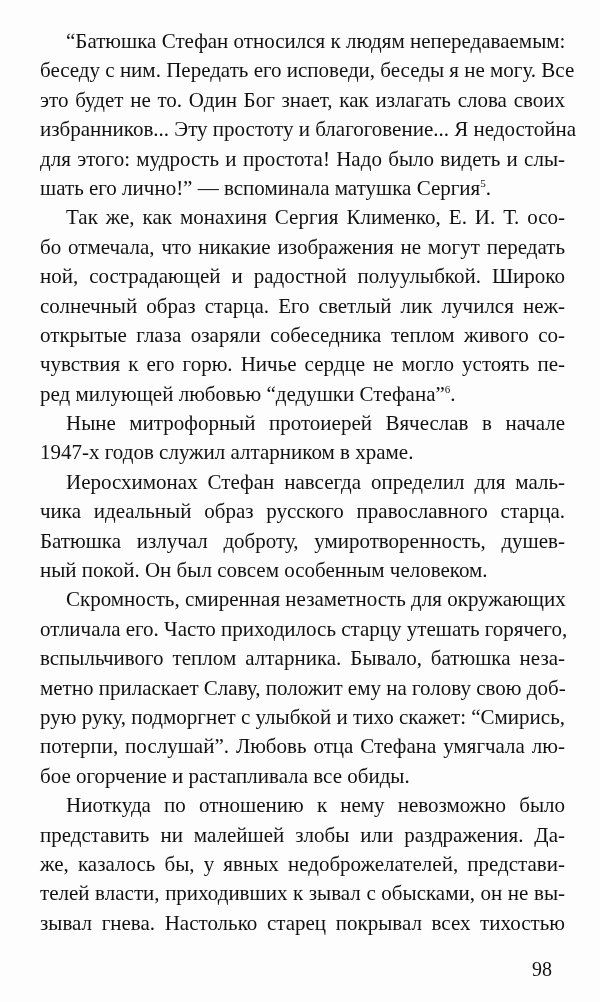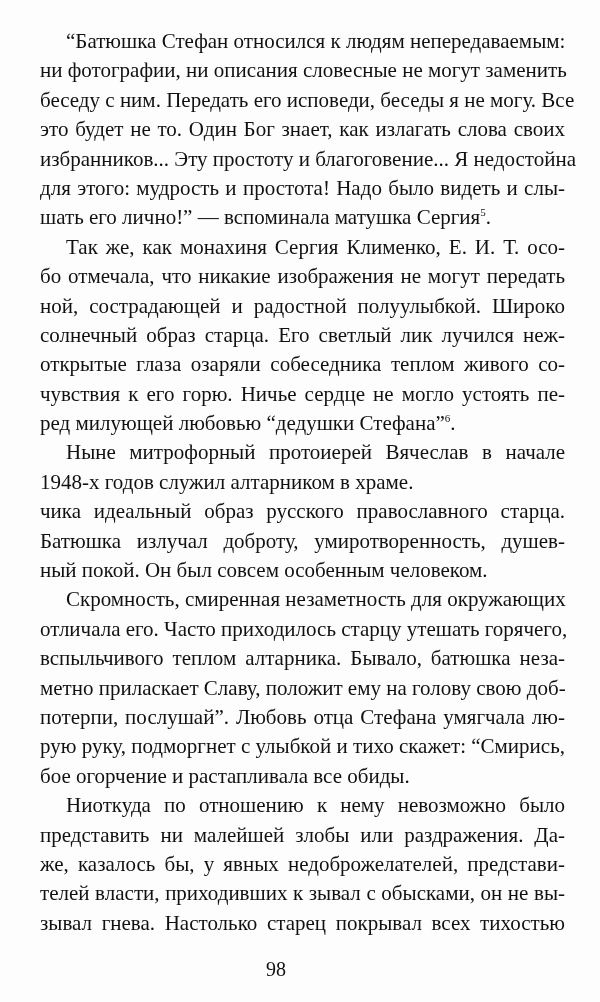--- a/index.html
+++ b/index.html
@@ -12,68 +12,68 @@
   }
   .line {
     display: block; height: 29.4px; line-height: 29.4px;
     white-space: nowrap; text-align: justify; text-align-last: justify;
     overflow: visible;
   }
   .line.indent { padding-left: 26px; font-family: Liberation Serif, serif; }
   .line.last { text-align-last: left; }
   sup { font-size: 11px; line-height: 0; vertical-align: super; }
   .pagenum {
-    position: absolute; left: 0; width: 552px; top: 958px; text-align: center;
+    position: absolute; left: 0; width: 552px; top: 958px; text-align: right;
     font-family: "Liberation Serif", "DejaVu Serif", serif; font-size: 20px; color: #111;
   }
 </style>
 </head>
 <body>
 
 <div class="page">
   <div class="text">
 
     <div>
       <span class="line indent">“Батюшка Стефан относился к людям непередаваемым:</span>
-      <span class="line">ни фотографии, ни описания словесные не могут заменить</span>
       <span class="line">беседу с ним. Передать его исповеди, беседы я не могу. Все</span>
       <span class="line">это будет не то. Один Бог знает, как излагать слова своих</span>
       <span class="line">избранников... Эту простоту и благоговение... Я недостойна</span>
       <span class="line">для этого: мудрость и простота! Надо было видеть и слы-</span>
       <span class="line last"><span>шать его лично!” — вспоминала матушка Сергия</span><sup>5</sup><span>.</span></span>
     </div>
 
     <div>
       <span class="line indent">Так же, как монахиня Сергия Клименко, Е. И. Т. осо-</span>
       <span class="line">бо отмечала, что никакие изображения не могут передать</span>
       <span class="line">ной, сострадающей и радостной полуулыбкой. Широко</span>
       <span class="line">солнечный образ старца. Его светлый лик лучился неж-</span>
       <span class="line">открытые глаза озаряли собеседника теплом живого со-</span>
       <span class="line">чувствия к его горю. Ничье сердце не могло устоять пе-</span>
       <span class="line last"><span>ред милующей любовью “дедушки Стефана”</span><sup>6</sup><span>.</span></span>
     </div>
 
     <div>
       <span class="line indent">Ныне митрофорный протоиерей Вячеслав в начале</span>
-      <span class="line last">1948-х годов служил алтарником в храме.</span>
+      <span class="line last">1947-х годов служил алтарником в храме.</span>
     </div>
 
     <div>
+      <span class="line indent">Иеросхимонах Стефан навсегда определил для маль-</span>
       <span class="line">чика идеальный образ русского православного старца.</span>
       <span class="line">Батюшка излучал доброту, умиротворенность, душев-</span>
       <span class="line last">ный покой. Он был совсем особенным человеком.</span>
     </div>
 
     <div>
       <span class="line indent">Скромность, смиренная незаметность для окружающих</span>
       <span class="line">отличала его. Часто приходилось старцу утешать горячего,</span>
       <span class="line">вспыльчивого теплом алтарника. Бывало, батюшка неза-</span>
       <span class="line">метно приласкает Славу, положит ему на голову свою доб-</span>
+      <span class="line">рую руку, подморгнет с улыбкой и тихо скажет: “Смирись,</span>
       <span class="line">потерпи, послушай”. Любовь отца Стефана умягчала лю-</span>
-      <span class="line">рую руку, подморгнет с улыбкой и тихо скажет: “Смирись,</span>
       <span class="line last">бое огорчение и растапливала все обиды.</span>
     </div>
 
     <div>
       <span class="line indent">Ниоткуда по отношению к нему невозможно было</span>
       <span class="line">представить ни малейшей злобы или раздражения. Да-</span>
       <span class="line">же, казалось бы, у явных недоброжелателей, представи-</span>
       <span class="line">телей власти, приходивших к зывал с обысками, он не вы-</span>
       <span class="line">зывал гнева. Настолько старец покрывал всех тихостью</span>
     </div>

